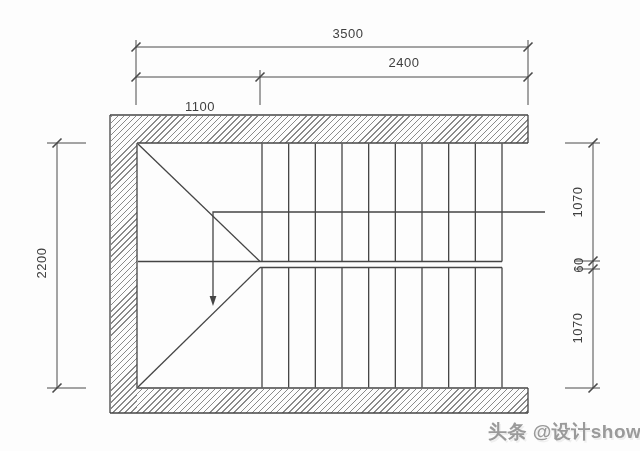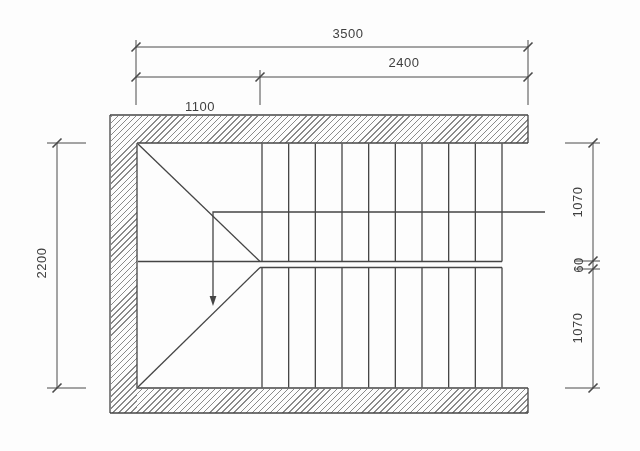--- a/index.html
+++ b/index.html
@@ -123,13 +123,14 @@
   </svg>
 
   <span class="dimtext" style="left:318px;top:27px;width:60px;">3500</span>
   <span class="dimtext" style="left:173px;top:56px;width:54px;margin-top:44px;">1100</span>
   <span class="dimtext" style="left:377px;top:56px;width:54px;">2400</span>
   <span class="dimtext vtext" style="left:14px;top:256px;width:56px;">2200</span>
   <span class="dimtext vtext" style="left:550px;top:195px;width:56px;">1070</span>
   <span class="dimtext vtext" style="left:564px;top:258px;width:30px;">60</span>
   <span class="dimtext vtext" style="left:550px;top:321px;width:56px;">1070</span>
 
+  <span class="watermark">头条 @设计show</span>
 </div>
 
 </body></html>

